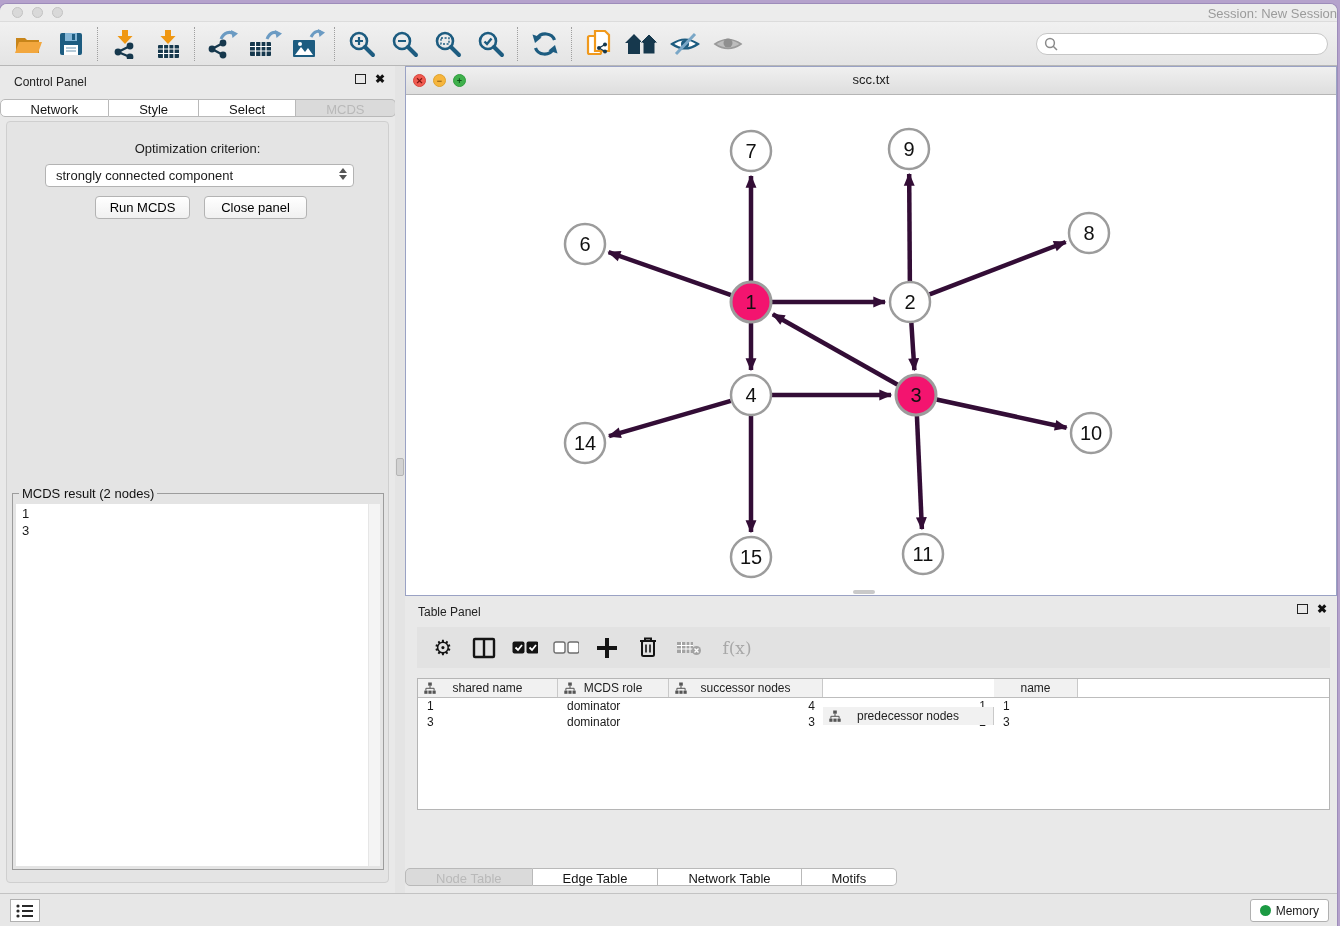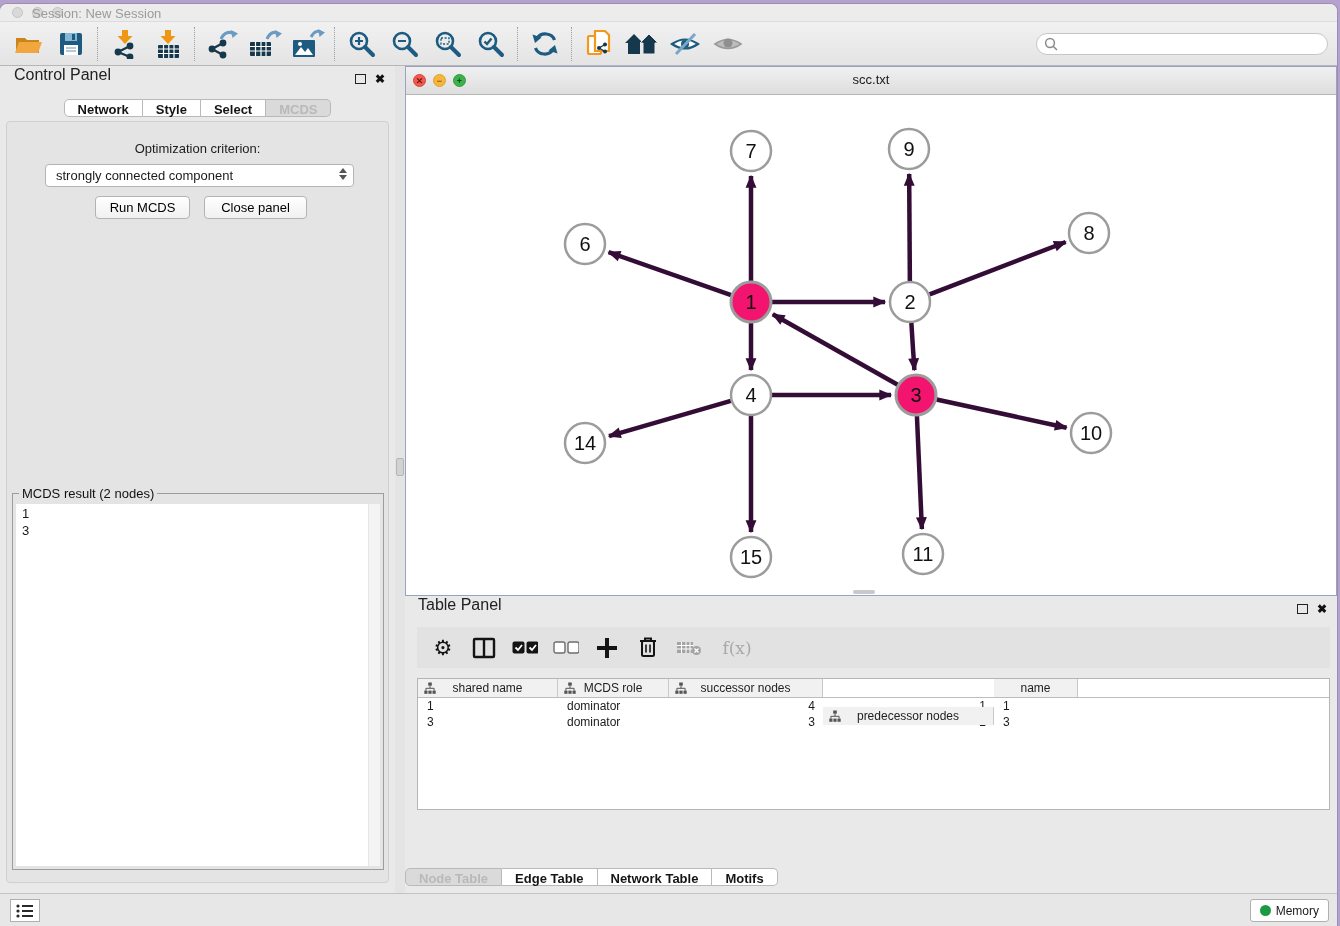--- a/index.html
+++ b/index.html
@@ -8,46 +8,46 @@
 
   #app-window { position:absolute; left:0; top:4px; width:1337px; height:922px;
     background:#ececec; border-radius:7px 7px 0 0; overflow:hidden;
     box-shadow:0 0 0 1px #9d8cba; }
 
   
   #titlebar { position:absolute; left:0; top:0; width:100%; height:18px;
     background:#ececec; border-bottom:1px solid #dcdcdc; }
   .tl-dot { position:absolute; top:3px; width:11px; height:11px; border-radius:50%;
     background:#d9d9d9; border:1px solid #c2c2c2; }
-  #win-title { position:absolute; left:0; right:0; top:2px; text-align:left;
+  #win-title { position:absolute; left:0; right:0; top:2px; text-align:right;
     font-size:13px; color:#9b9b9b;margin-left:32px; }
 
   
   #toolbar { position:absolute; left:0; top:18px; width:100%; height:44px;
     background:linear-gradient(#f1f1f1,#e4e4e4); border-bottom:1px solid #b7b7b7;
     display:flex; align-items:center; padding-left:6px; }
   .tb-btn { width:43px; height:38px; display:flex; align-items:center; justify-content:center; }
   .tb-sep { width:1px; height:34px; border-left:1px dotted #9f9f9f; margin:0 5px; }
   #search-field { position:absolute; right:9px; top:11px; width:292px; height:22px;
     background:#fff; border:1px solid #c6c6c6; border-radius:12px;
     display:flex; align-items:center; padding-left:7px; }
   #search-field input { border:none; outline:none; flex:1; font-size:12px; background:transparent; margin-left:4px; }
 
   
   #main { position:absolute; left:0; top:62px; width:1337px; height:827px; background:#e9e9e9; }
 
   
   #control-panel { position:absolute; left:0; top:0; width:395px; height:827px; }
-  .panel-title { position:absolute; left:14px; top:0; font-size:16px; color:#222; }
+  .panel-title { position:absolute; left:14px; top:9px; font-size:12px; color:#222; }
   .panel-icons { position:absolute; right:10px; top:8px; display:flex; gap:9px; align-items:center; }
   .float-glyph { width:11px; height:10px; border:1.6px solid #222; background:transparent; display:inline-block; }
   .close-glyph { font-size:12px; font-weight:bold; color:#111; line-height:10px; }
 
   .tabrow { display:flex; }
-  .tabseg { height:18px; line-height:20px; padding:0 13px; font-size:13px; font-weight:bold;
+  .tabseg { height:18px; line-height:20px; padding:0 30px; font-size:13px; font-weight:normal;
     background:#fff; border:1px solid #b9b9b9; border-left:none; color:#151515; cursor:default; }
   .tabseg:first-child { border-left:1px solid #b9b9b9; border-radius:5px 0 0 5px; }
   .tabseg:last-child { border-radius:0 5px 5px 0; }
   .tabseg.sel { background:#dadada; color:#b9b9b9; }
   #control-tabs { position:absolute; top:33px; left:0; width:100%; display:flex; justify-content:center; }
 
   #cp-box { position:absolute; left:6px; top:55px; width:383px; height:762px;
     background:#e4e4e4; border:1px solid #cfcfcf; border-radius:4px; }
   #opt-label { position:absolute; top:19px; left:0; width:100%; text-align:center; font-size:13px; color:#1c1c1c; }
   #criterion-select { position:absolute; left:38px; top:42px; width:309px; height:23px;

